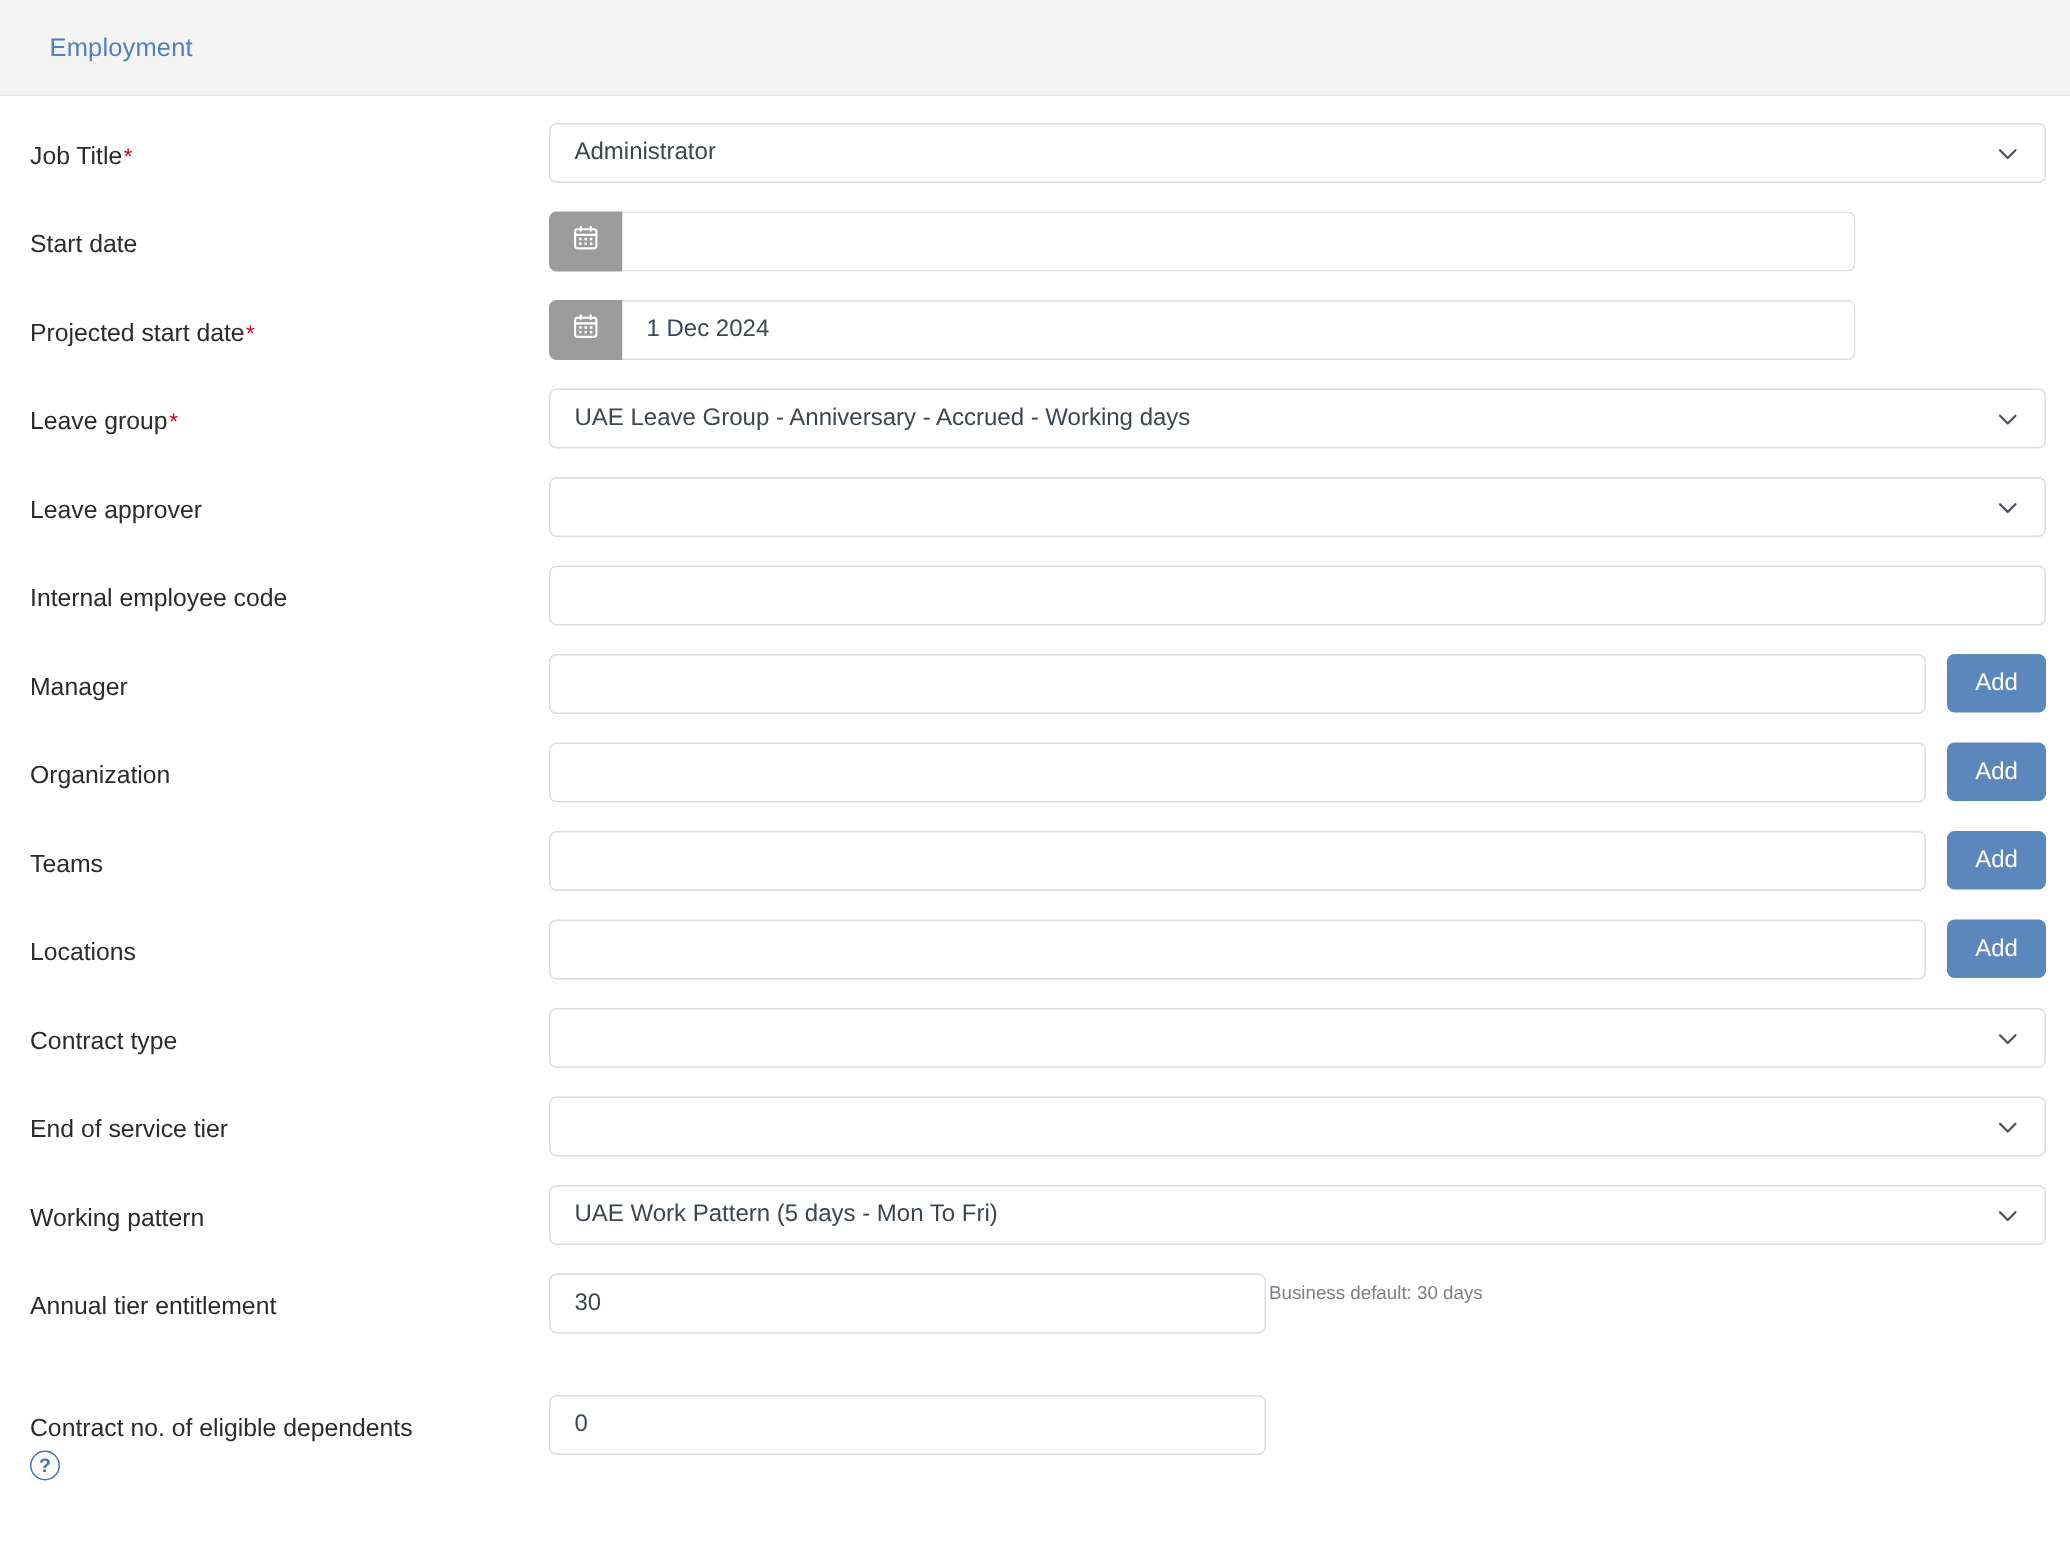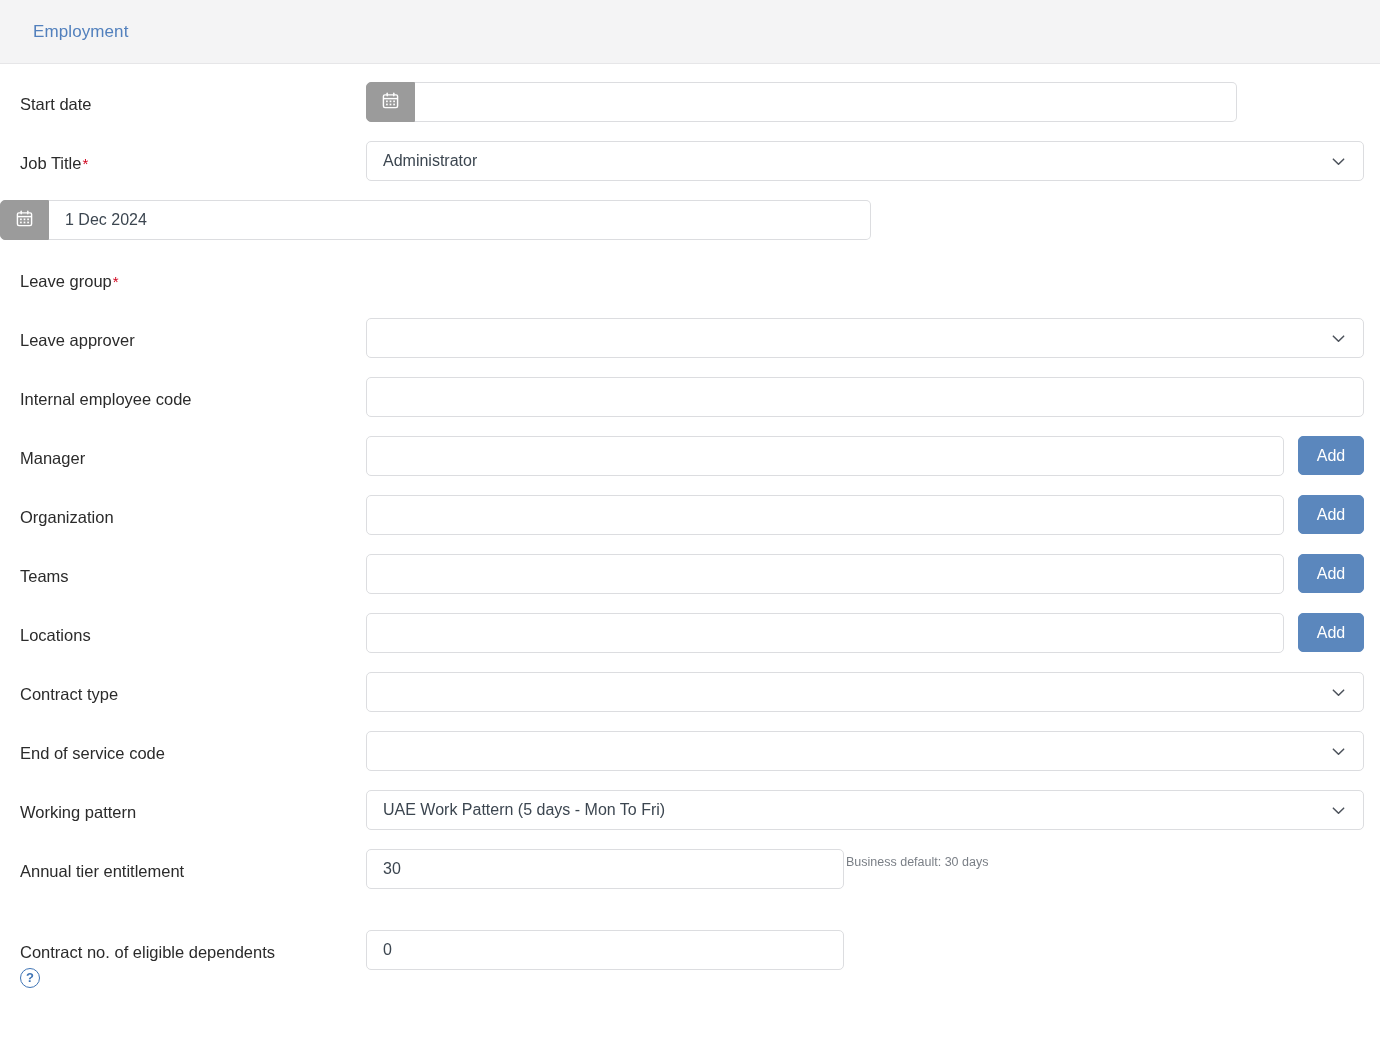--- a/index.html
+++ b/index.html
@@ -144,20 +144,36 @@
 </head>
 <body>
 
 <div class="page">
 
   <div class="section-header">
     <span class="title">Employment</span>
   </div>
 
   <div class="form">
+
+    <div class="row">
+      <div class="label">
+        <span>Job Title</span><span class="req">*</span>
+      </div>
+      <div class="control">
+        <div class="field wide select">
+          <span class="value">Administrator</span>
+        </div>
+        <span class="chev">
+          <svg width="15" height="15" viewBox="0 0 16 16">
+              <path d="M2.5 5.5 L8 11 L13.5 5.5" fill="none" stroke="#4c525b" stroke-width="1.6" stroke-linecap="round" stroke-linejoin="round"></path>
+            </svg>
+        </span>
+      </div>
+    </div>
 
     <div class="row">
       <div class="label">
         <span>Start date</span>
       </div>
       <div class="control">
         <div class="date-wrap">
           <div class="cal-btn">
             <span>
               <svg width="17" height="17" viewBox="0 0 18 18">
@@ -176,35 +192,22 @@
           </div>
           <div class="date-input">
             <span class="value"></span>
           </div>
         </div>
       </div>
     </div>
 
     <div class="row">
       <div class="label">
-        <span>Job Title</span><span class="req">*</span>
-      </div>
-      <div class="control">
-        <div class="field wide select">
-          <span class="value">Administrator</span>
-        </div>
-        <span class="chev">
-          <svg width="15" height="15" viewBox="0 0 16 16">
-              <path d="M2.5 5.5 L8 11 L13.5 5.5" fill="none" stroke="#4c525b" stroke-width="1.6" stroke-linecap="round" stroke-linejoin="round"></path>
-            </svg>
-        </span>
-      </div>
-    </div>
-
-    <div class="row">
+        <span>Projected start date</span><span class="req">*</span>
+      </div>
       <div class="control">
         <div class="date-wrap">
           <div class="cal-btn">
             <span>
               <svg width="17" height="17" viewBox="0 0 18 18">
                 <rect x="1.5" y="3" width="15" height="13.5" rx="1.6" fill="none" stroke="#ffffff" stroke-width="1.5"></rect>
                 <line x1="1.5" y1="7" x2="16.5" y2="7" stroke="#ffffff" stroke-width="1.5"></line>
                 <line x1="5.5" y1="1.3" x2="5.5" y2="4" stroke="#ffffff" stroke-width="1.5" stroke-linecap="round"></line>
                 <line x1="12.5" y1="1.3" x2="12.5" y2="4" stroke="#ffffff" stroke-width="1.5" stroke-linecap="round"></line>
                 <rect x="4.3" y="9" width="1.8" height="1.8" fill="#ffffff"></rect>
@@ -220,20 +223,30 @@
             <span class="value">1 Dec 2024</span>
           </div>
         </div>
       </div>
     </div>
 
     <div class="row">
       <div class="label">
         <span>Leave group</span><span class="req">*</span>
       </div>
+      <div class="control">
+        <div class="field wide select">
+          <span class="value">UAE Leave Group - Anniversary - Accrued - Working days</span>
+        </div>
+        <span class="chev">
+          <svg width="15" height="15" viewBox="0 0 16 16">
+              <path d="M2.5 5.5 L8 11 L13.5 5.5" fill="none" stroke="#4c525b" stroke-width="1.6" stroke-linecap="round" stroke-linejoin="round"></path>
+            </svg>
+        </span>
+      </div>
     </div>
 
     <div class="row">
       <div class="label">
         <span>Leave approver</span>
       </div>
       <div class="control">
         <div class="field wide select">
           <span class="value"></span>
         </div>
@@ -315,21 +328,21 @@
         <span class="chev">
           <svg width="15" height="15" viewBox="0 0 16 16">
               <path d="M2.5 5.5 L8 11 L13.5 5.5" fill="none" stroke="#4c525b" stroke-width="1.6" stroke-linecap="round" stroke-linejoin="round"></path>
             </svg>
         </span>
       </div>
     </div>
 
     <div class="row">
       <div class="label">
-        <span>End of service code</span>
+        <span>End of service tier</span>
       </div>
       <div class="control">
         <div class="field wide select">
           <span class="value"></span>
         </div>
         <span class="chev">
           <svg width="15" height="15" viewBox="0 0 16 16">
               <path d="M2.5 5.5 L8 11 L13.5 5.5" fill="none" stroke="#4c525b" stroke-width="1.6" stroke-linecap="round" stroke-linejoin="round"></path>
             </svg>
         </span>

